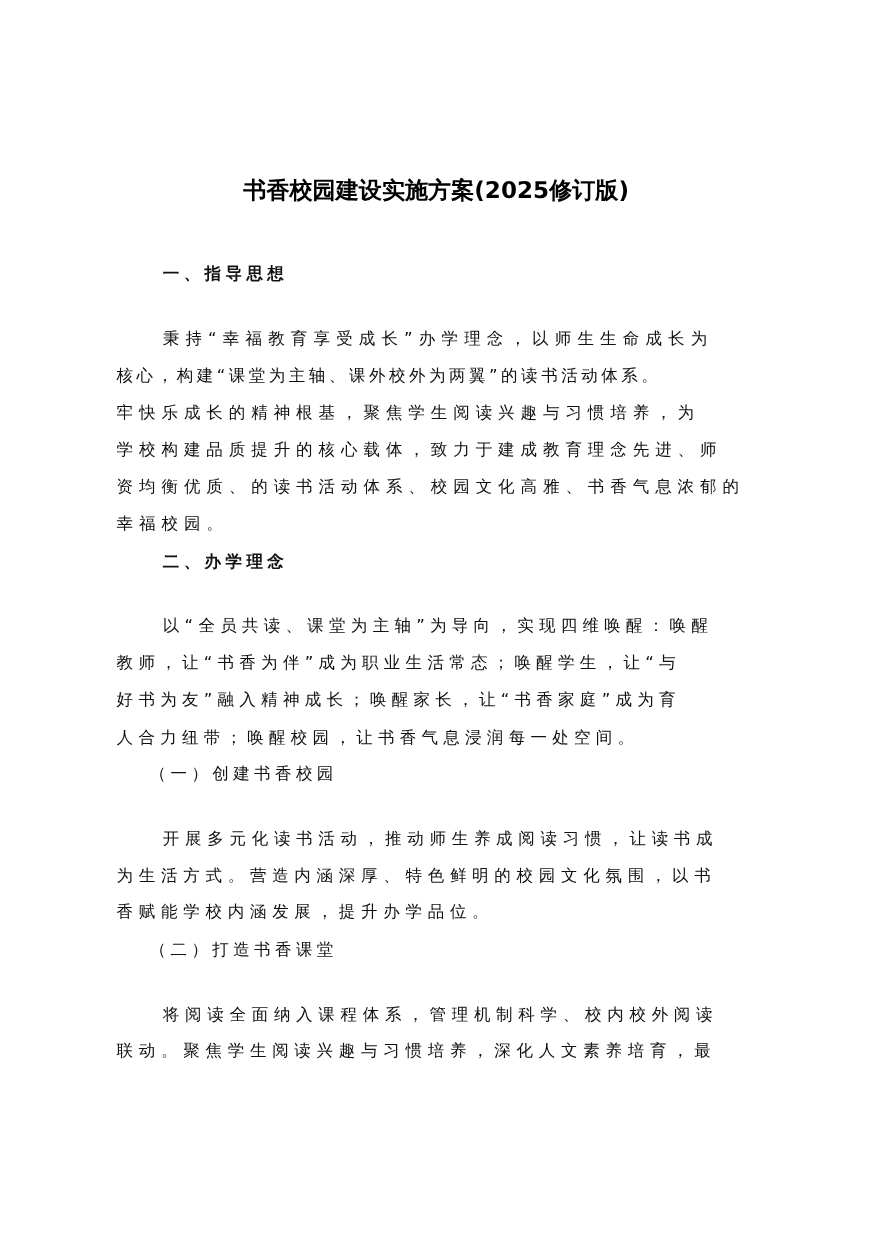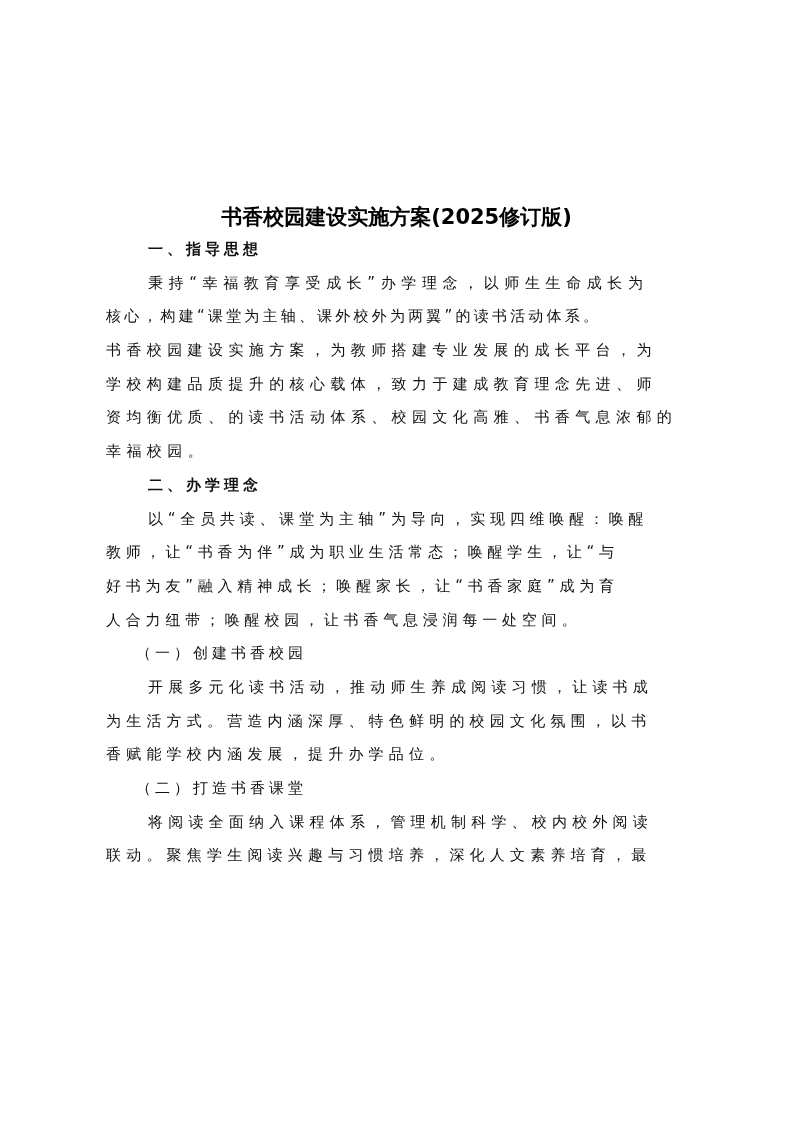--- a/index.html
+++ b/index.html
@@ -28,60 +28,59 @@
       left: 0;
       width: 793px;
       top: 158px;
       text-align: center;
       font-family: "DejaVu Sans", "Liberation Sans", sans-serif;
       font-weight: bold;
       font-size: 21px;
       line-height: 30px;
       letter-spacing: 0px;
       white-space: nowrap;
-      margin-top: 44px;
     }
     .body-text {
       position: absolute;
       left: 106px;
       top: 233px;
       width: 585px;
     }
     .line {
       height: 33.7px;
       line-height: 33.7px;
       font-size: 15px;
       letter-spacing: 5.6px;
       white-space: nowrap;
       font-family: "DejaVu Sans", "Liberation Sans", sans-serif;
       font-weight: normal;
       color: #111;
     }
-    .line.indent { padding-left: 42px; }
+    .line.indent { padding-left: 42px; margin-top: 25px; }
     .line.heading {
       padding-left: 42px;
       font-weight: bold;
       letter-spacing: 4px;
     }
     .line.sub {
       padding-left: 30px;
       letter-spacing: 4px;
     }
   </style>
 </head>
 <body>
 
 <div class="page">
   <div class="title">书香校园建设实施方案(2025修订版)</div>
 
   <div class="body-text">
     <div class="line heading">一、指导思想</div>
     <div class="line indent">秉持“幸福教育享受成长”办学理念，以师生生命成长为</div>
     <div class="line" style="letter-spacing:3.2px">核心，构建“课堂为主轴、课外校外为两翼”的读书活动体系。</div>
-    <div class="line" style="letter-spacing:5.4px">书香校园建设实施方案，为教师搭建专业发展的成长平台，为</div>
+    <div class="line" style="letter-spacing:5.4px">牢快乐成长的精神根基，聚焦学生阅读兴趣与习惯培养，为</div>
     <div class="line" style="letter-spacing:5.4px">学校构建品质提升的核心载体，致力于建成教育理念先进、师</div>
     <div class="line" style="letter-spacing:5.4px">资均衡优质、的读书活动体系、校园文化高雅、书香气息浓郁的</div>
     <div class="line" style="letter-spacing:5.4px">幸福校园。</div>
 
     <div class="line heading">二、办学理念</div>
     <div class="line indent" style="letter-spacing:4.8px">以“全员共读、课堂为主轴”为导向，实现四维唤醒：唤醒</div>
     <div class="line" style="letter-spacing:4.8px">教师，让“书香为伴”成为职业生活常态；唤醒学生，让“与</div>
     <div class="line" style="letter-spacing:4.8px">好书为友”融入精神成长；唤醒家长，让“书香家庭”成为育</div>
     <div class="line" style="letter-spacing:4.8px">人合力纽带；唤醒校园，让书香气息浸润每一处空间。</div>
 

